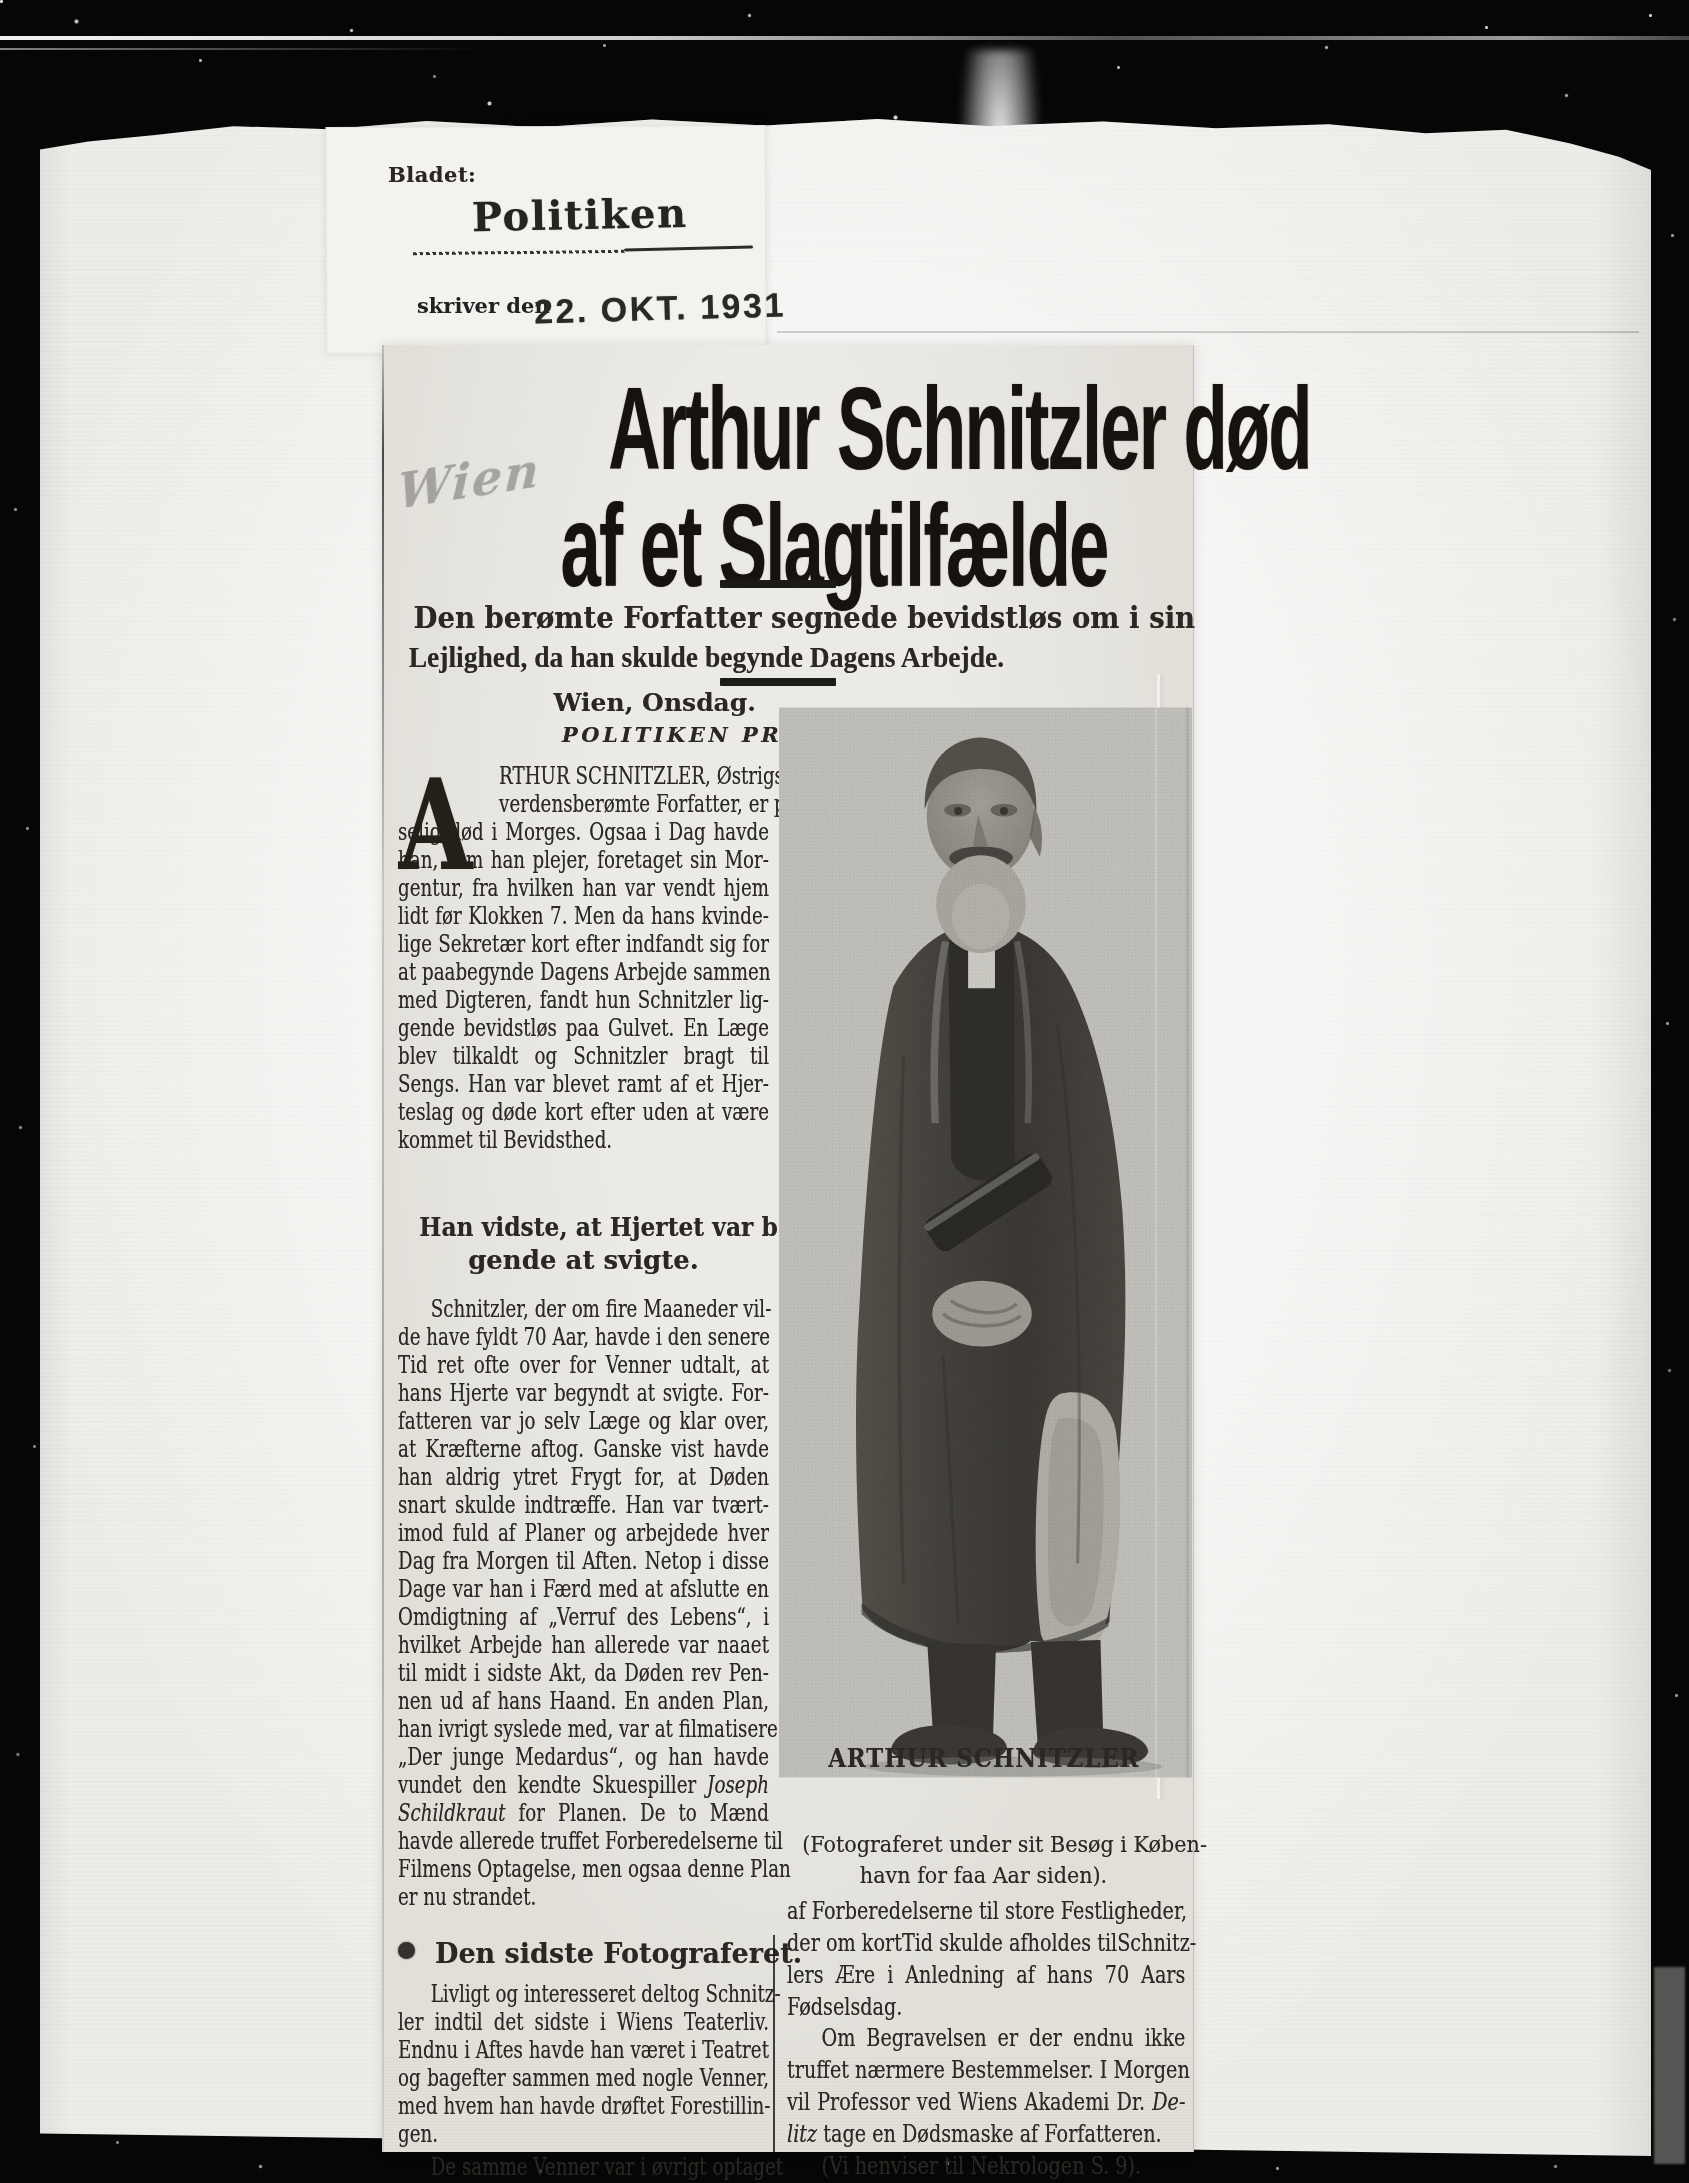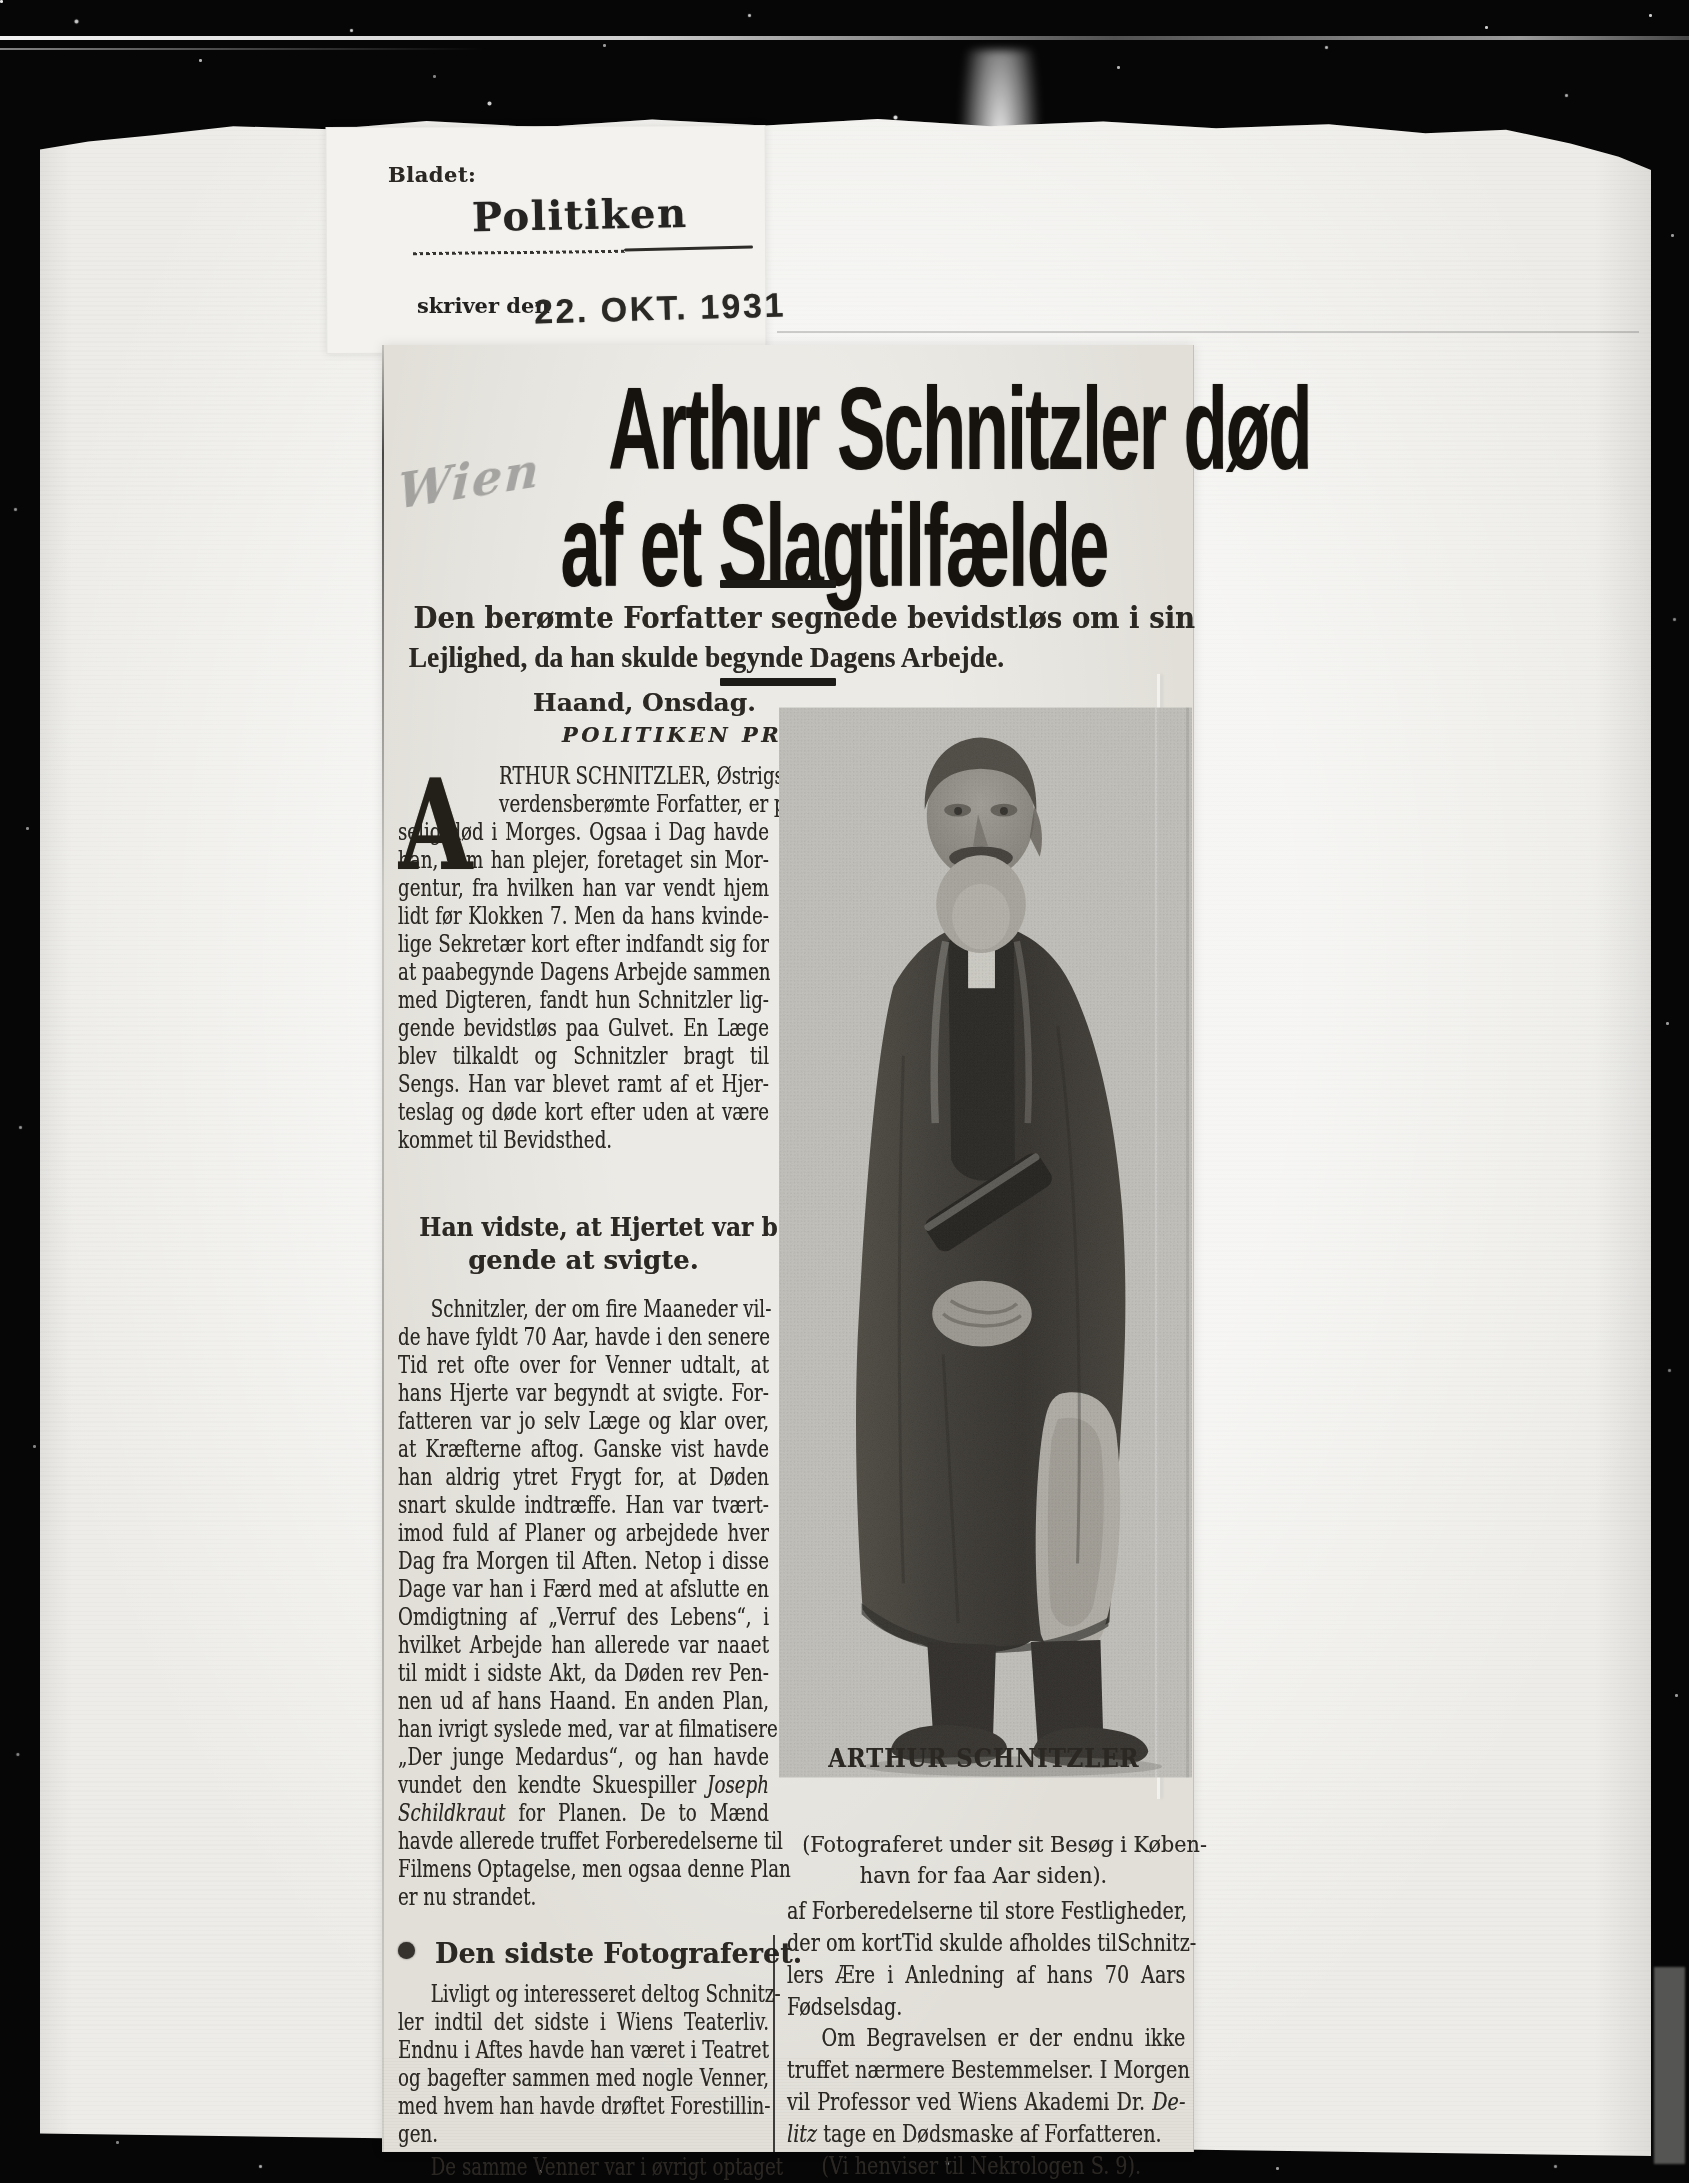--- a/index.html
+++ b/index.html
@@ -153,21 +153,21 @@
 
 <div class="abs hl hl1"><span>Arthur Schnitzler død</span></div>
 <div class="abs hl hl2"><span>af et Slagtilfælde</span></div>
 
 <div class="abs bar bar1"></div>
 <div class="abs sh sh1 ink"><span>Den berømte Forfatter segnede bevidstløs om i sin</span></div>
 <div class="abs sh sh2 ink"><span>Lejlighed, da han skulde begynde Dagens Arbejde.</span></div>
 <div class="abs bar bar2"></div>
 
 <div class="abs col1">
-  <div class="dl ink">Haand, Onsdag.</div>
+  <div class="dl ink">Wien, Onsdag.</div>
   <div class="by ink">POLITIKEN PRIVAT</div>
 </div>
 
 <div class="cond p1 ink" data-lines="article.col1.para1.lines">
   <div class="dc">A</div>
 <div class="tl pad"><span>RTHUR SCHNITZLER, Østrigs</span></div>
     <div class="tl pad"><span>verdensberømte Forfatter, er plud-</span></div>
     <div class="tl"><span>selig død i Morges.  Ogsaa i Dag havde</span></div>
     <div class="tl"><span>han, som han plejer, foretaget sin Mor-</span></div>
     <div class="tl"><span>gentur, fra hvilken han var vendt hjem</span></div>

